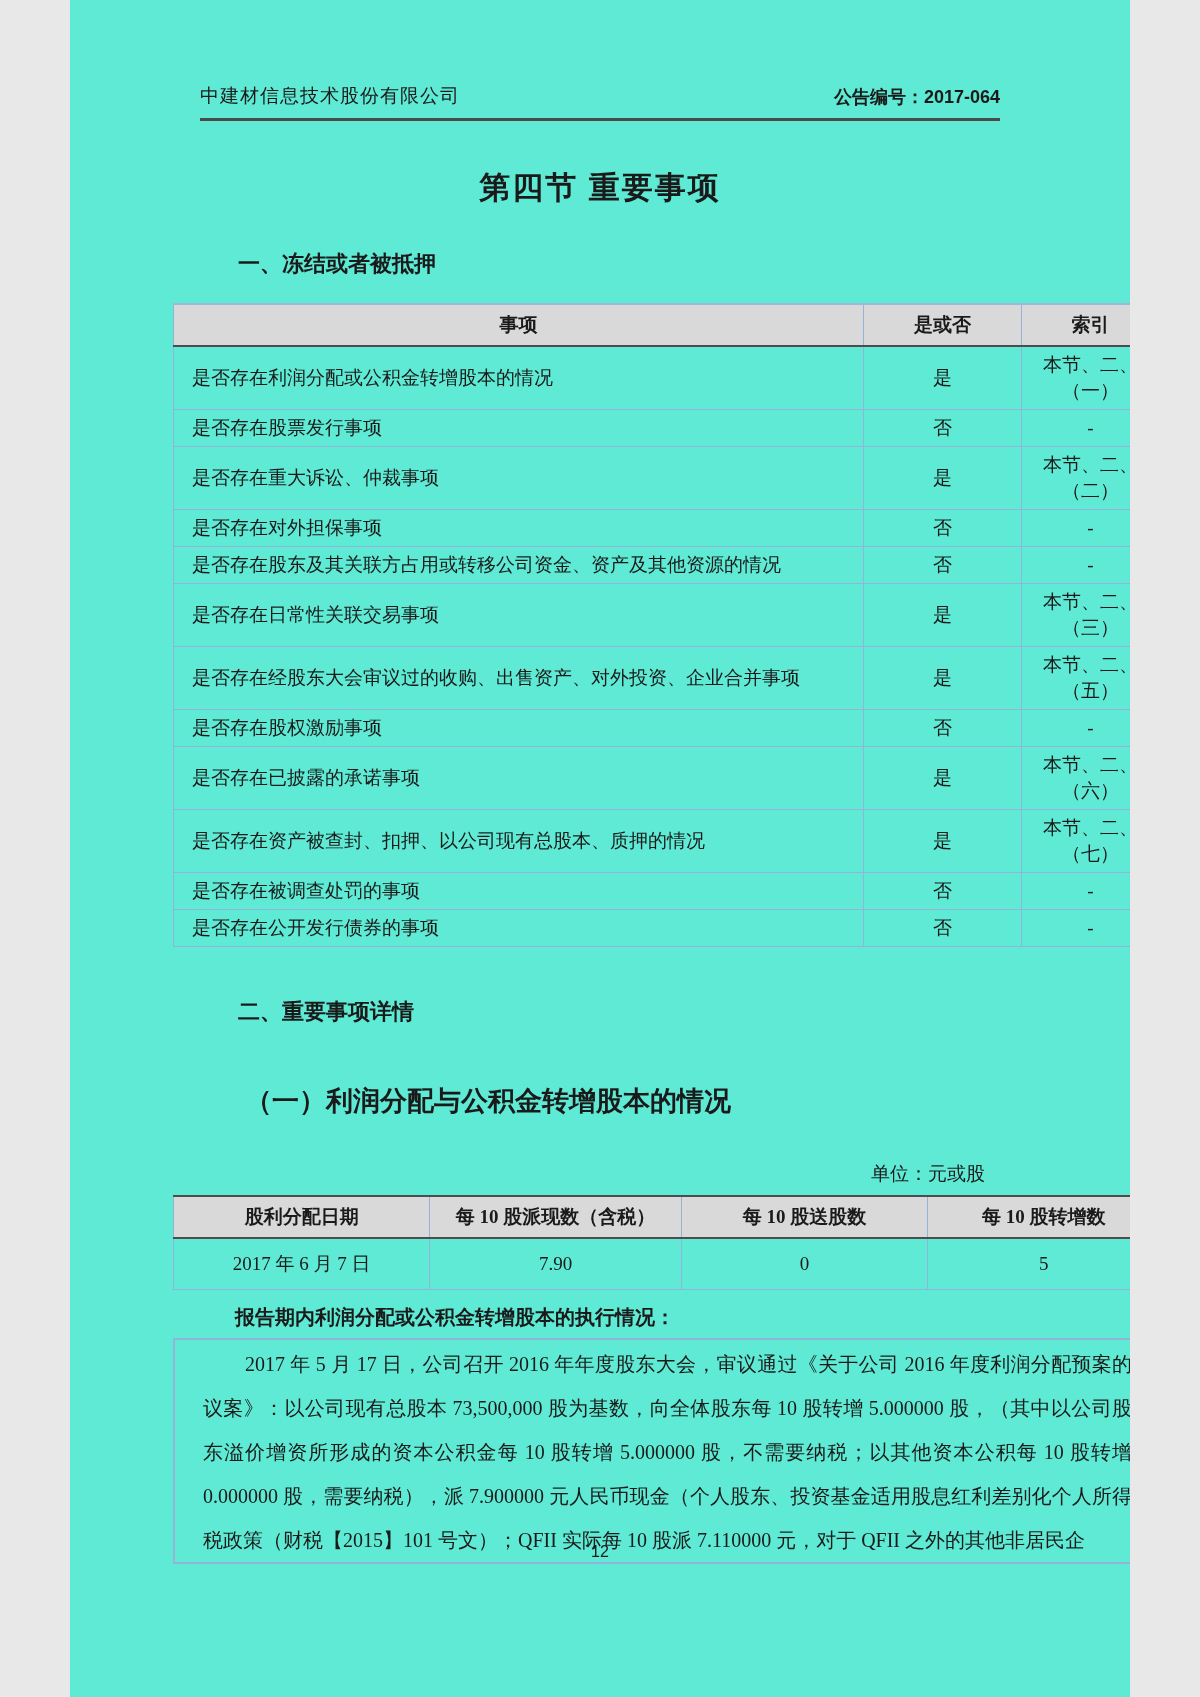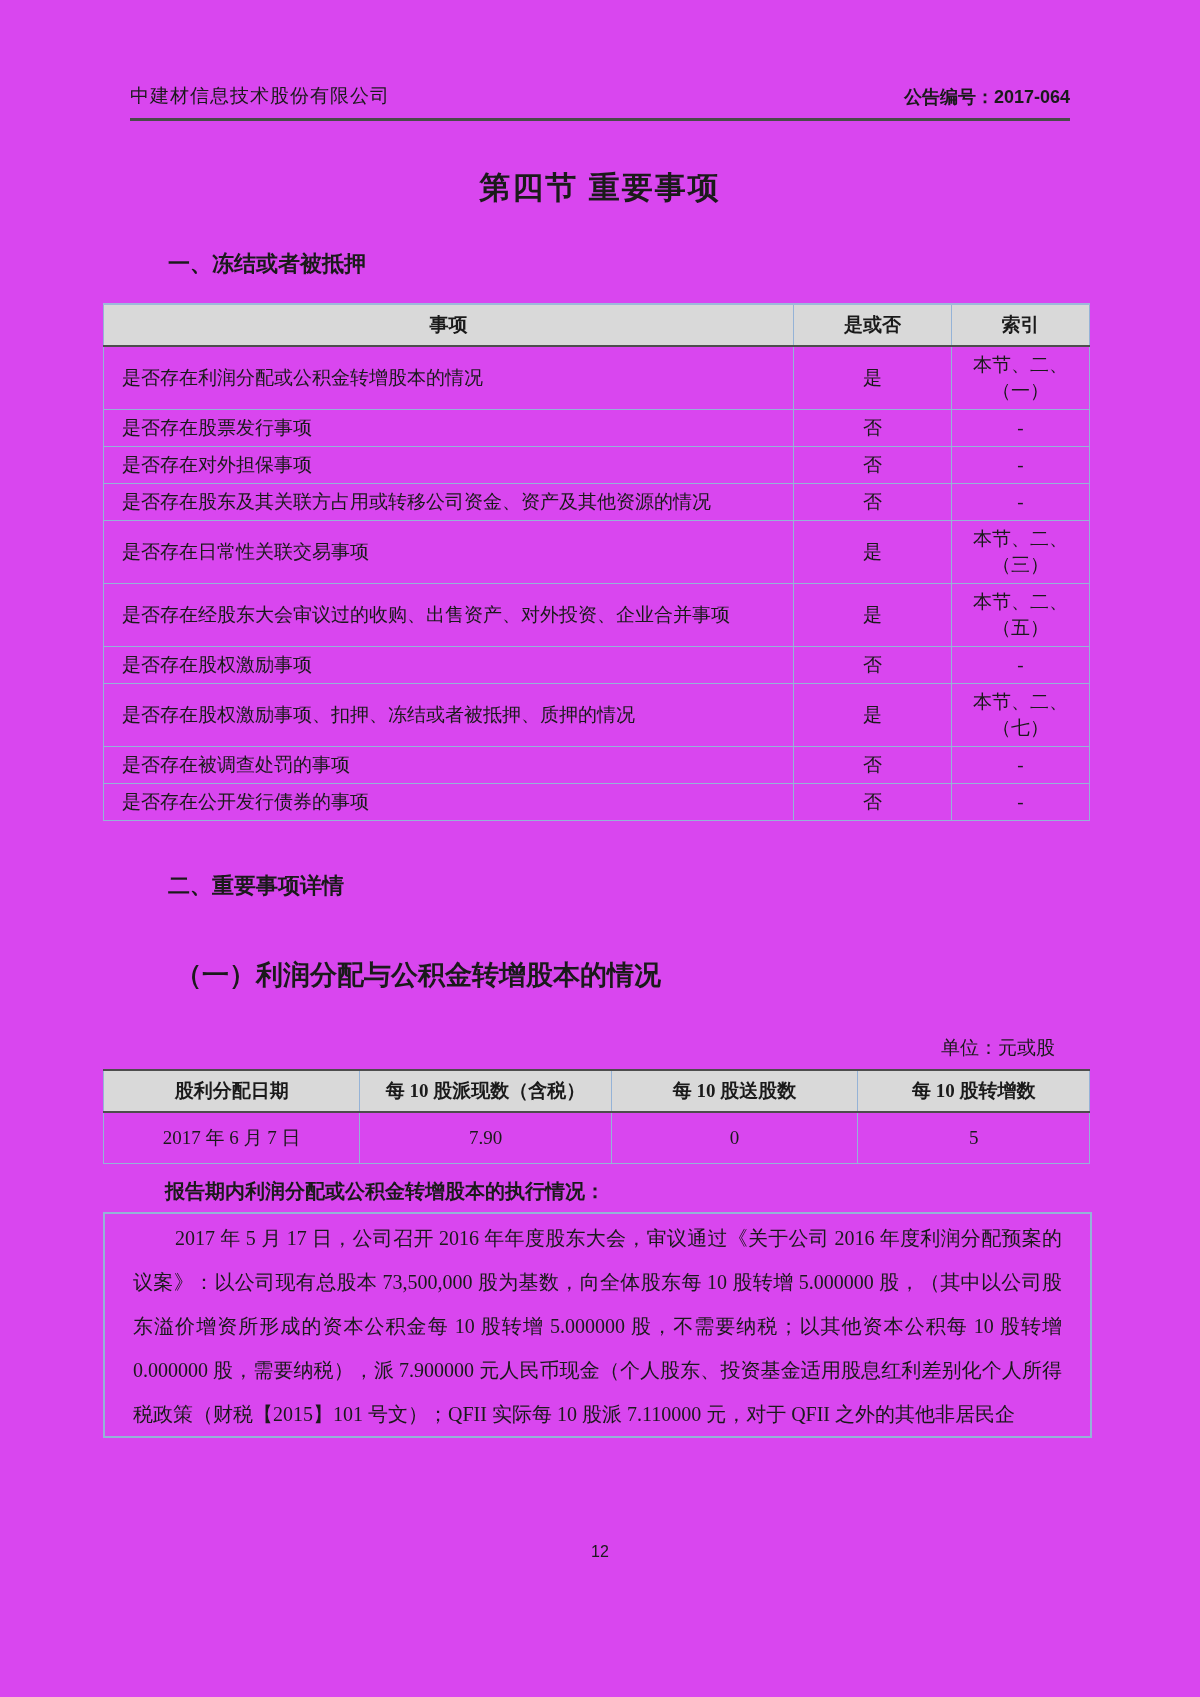--- a/index.html
+++ b/index.html
@@ -1,21 +1,21 @@
 <!DOCTYPE html>
 <html><head>
 <meta charset="utf-8">
 <style>
   html, body { margin: 0; padding: 0; background: #e8e8e8; }
   .page {
     position: relative;
-    width: 1200px;
+    width: 1060px;
     height: 1697px;
     margin: 0 auto;
-    background: #d946ef;
+    background: #5eead4;
     font-family: "Liberation Serif", "DejaVu Serif", serif;
     color: #1a1a1a;
     overflow: hidden;
   }
 
   
   .doc-header {
     display: flex;
     justify-content: space-between;
     align-items: flex-end;
@@ -151,20 +151,28 @@
       </tr>
       <tr>
         <td class="c-item">是否存在股票发行事项</td>
         <td class="c-yn">否</td>
         <td class="c-idx">
             <div>-</div>
             <div></div>
           </td>
       </tr>
       <tr>
+        <td class="c-item">是否存在重大诉讼、仲裁事项</td>
+        <td class="c-yn">是</td>
+        <td class="c-idx">
+            <div>本节、二、</div>
+            <div>（二）</div>
+          </td>
+      </tr>
+      <tr>
         <td class="c-item">是否存在对外担保事项</td>
         <td class="c-yn">否</td>
         <td class="c-idx">
             <div>-</div>
             <div></div>
           </td>
       </tr>
       <tr>
         <td class="c-item">是否存在股东及其关联方占用或转移公司资金、资产及其他资源的情况</td>
         <td class="c-yn">否</td>
@@ -191,21 +199,29 @@
       </tr>
       <tr>
         <td class="c-item">是否存在股权激励事项</td>
         <td class="c-yn">否</td>
         <td class="c-idx">
             <div>-</div>
             <div></div>
           </td>
       </tr>
       <tr>
-        <td class="c-item">是否存在股权激励事项、扣押、冻结或者被抵押、质押的情况</td>
+        <td class="c-item">是否存在已披露的承诺事项</td>
+        <td class="c-yn">是</td>
+        <td class="c-idx">
+            <div>本节、二、</div>
+            <div>（六）</div>
+          </td>
+      </tr>
+      <tr>
+        <td class="c-item">是否存在资产被查封、扣押、以公司现有总股本、质押的情况</td>
         <td class="c-yn">是</td>
         <td class="c-idx">
             <div>本节、二、</div>
             <div>（七）</div>
           </td>
       </tr>
       <tr>
         <td class="c-item">是否存在被调查处罚的事项</td>
         <td class="c-yn">否</td>
         <td class="c-idx">

